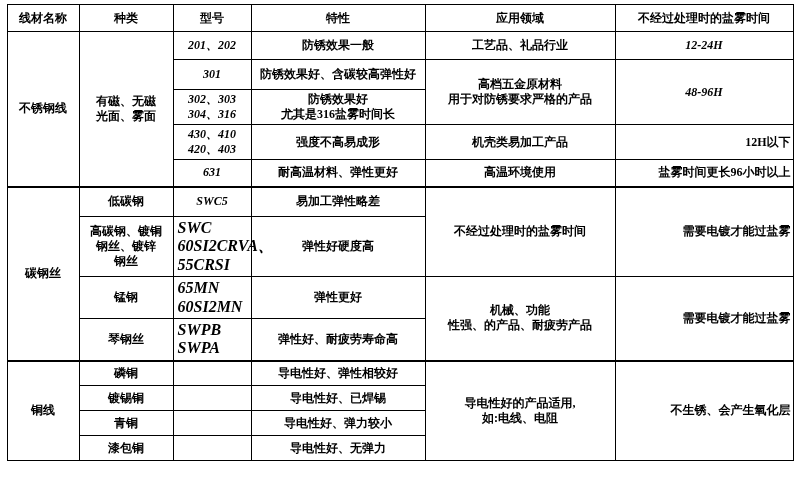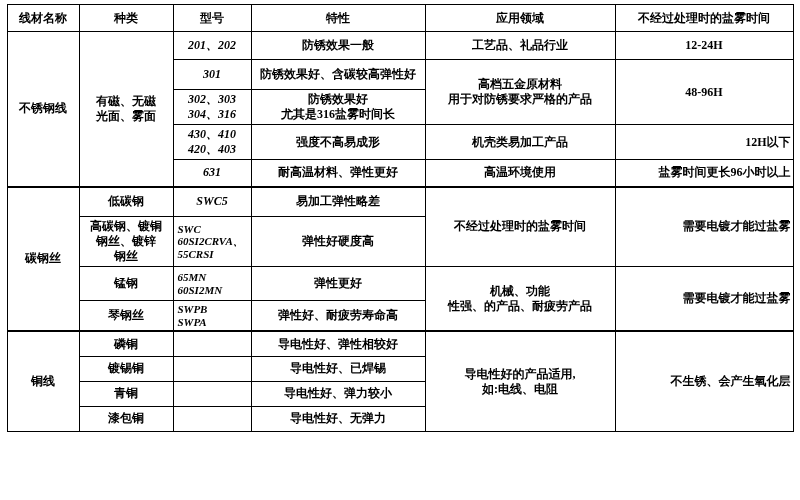--- a/index.html
+++ b/index.html
@@ -56,24 +56,25 @@
   .col-app   { width: 190px; }
   .col-salt  { width: 178px; }
 
   .model-cell {
     font-style: italic;
     font-family: "Liberation Serif", "DejaVu Serif", serif;
   }
   .model-cell.left {
     text-align: left;
     padding-left: 4px;
-    font-size: 11px;
+    font-size: 16px;
     line-height: 1.15;
   }
   .salt-cell {
+    font-style: italic;
   }
   .salt-cell.upright {
     font-style: normal;
     text-align: right;
   }
   .group-name {
     font-size: 12.5px;
   }
   .small { font-size: 10.5px; }
   .thickline { border-top: 2px solid #000 !important; margin-top: 28px; }

